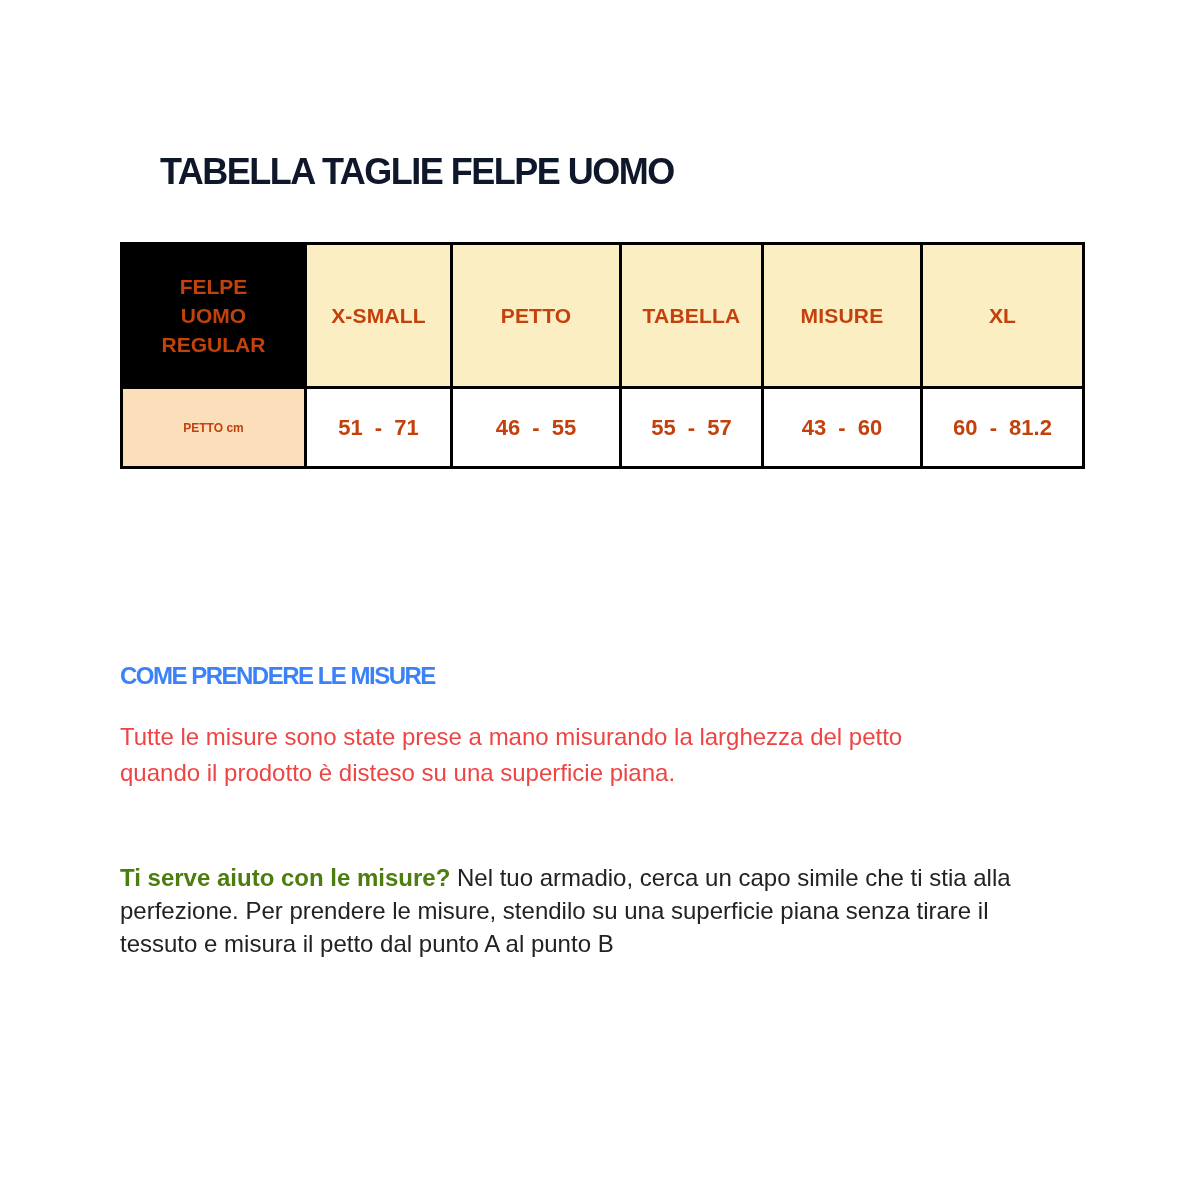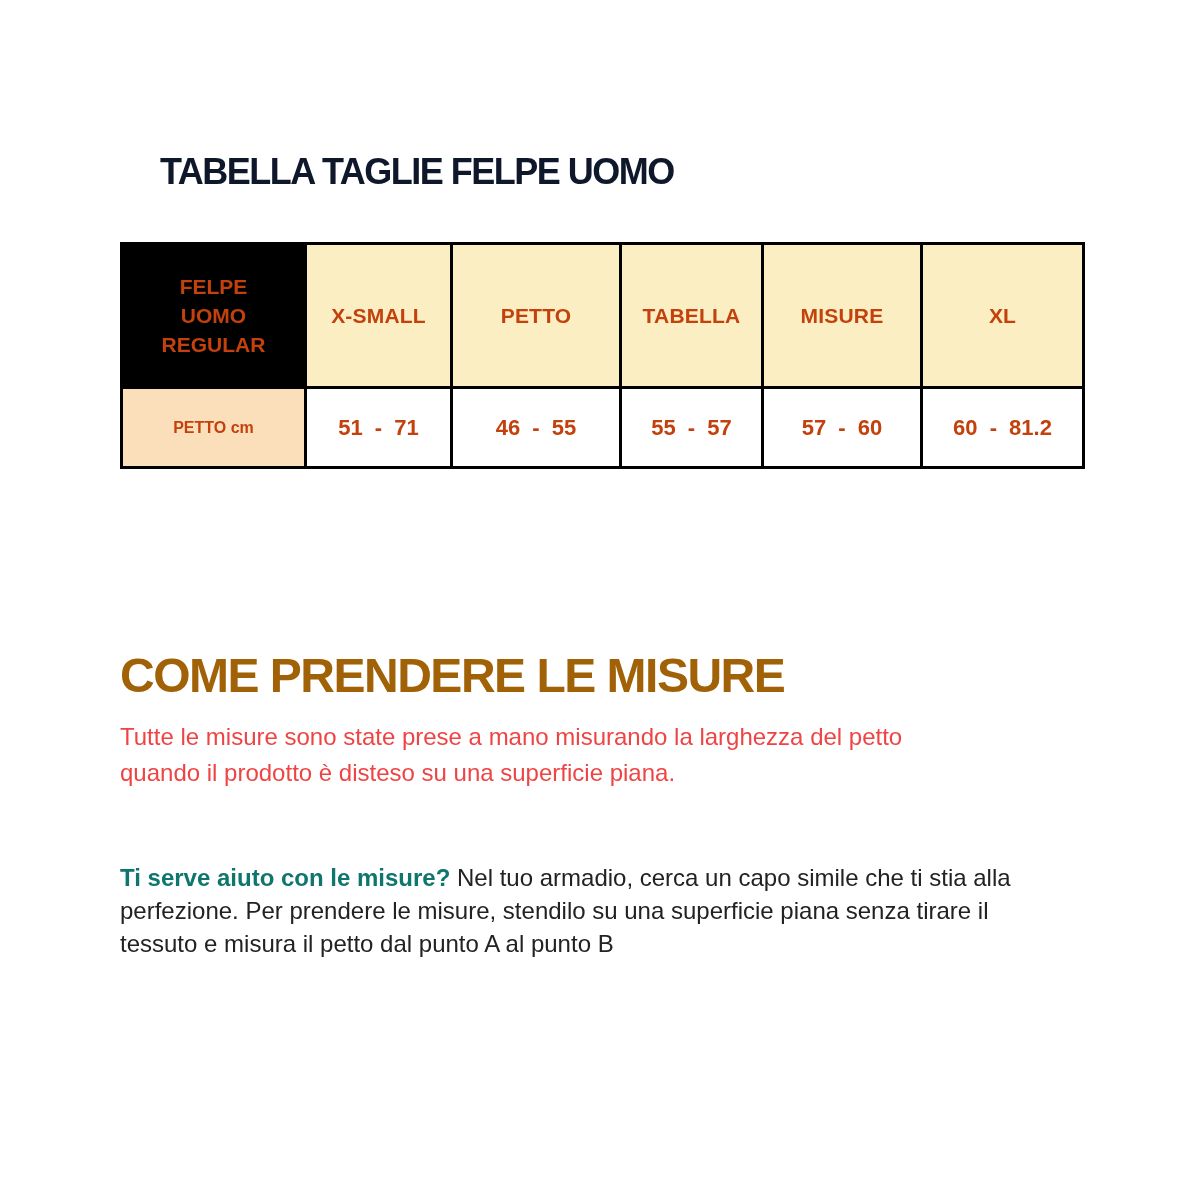--- a/index.html
+++ b/index.html
@@ -39,43 +39,43 @@
     background:var(--header-bg);color:var(--header-text);
     font-size:21px;line-height:29px;font-weight:bold;
     white-space:pre-line;
   }
   th.size-col{
     background:var(--size-bg);
     font-size:21px;font-weight:bold;letter-spacing:0.2px;
   }
   td.row-label{
     background:var(--label-bg);
-    font-size:16px;font-weight:bold;
+    font-size:12px;font-weight:bold;
   }
   td.value{
     background:#ffffff;
     font-size:22px;font-weight:bold;
     word-spacing:6px;
   }
   .measures-heading{
     position:absolute;left:120px;top:655px;
-    font-size:48px;line-height:42px;font-weight:bold;
-    letter-spacing:-1.5px;color:#a16207;white-space:nowrap;
+    font-size:24px;line-height:42px;font-weight:bold;
+    letter-spacing:-1.5px;color:#3b82f6;white-space:nowrap;
   }
   .measures-intro{
     position:absolute;left:120px;top:719px;
     font-size:24px;line-height:36px;color:#ef4444;
     white-space:pre-line;width:1020px;
   }
   .measures-help{
     position:absolute;left:120px;top:861px;
     font-size:24px;line-height:33px;color:#222222;
     white-space:pre-line;width:1020px;
   }
-  .measures-help strong{color:#0f766e;}
+  .measures-help strong{color:#4d7c0f;}
 </style>
 </head>
 <body>
 
 <main>
 
   <h1 class="page-title">TABELLA TAGLIE FELPE UOMO</h1>
 
   <table class="size-table">
     <colgroup>
@@ -95,21 +95,21 @@
         <th class="size-col">PETTO</th>
         <th class="size-col">TABELLA</th>
         <th class="size-col">MISURE</th>
         <th class="size-col">XL</th>
       </tr>
       <tr class="value-row">
         <td class="row-label">PETTO cm</td>
         <td class="value">51 - 71</td>
         <td class="value">46 - 55</td>
         <td class="value">55 - 57</td>
-        <td class="value">57 - 60</td>
+        <td class="value">43 - 60</td>
         <td class="value">60 - 81.2</td>
       </tr>
     </tbody>
   </table>
 
   <h2 class="measures-heading">COME PRENDERE LE MISURE</h2>
 
   <p class="measures-intro">Tutte le misure sono state prese a mano misurando la larghezza del petto
 quando il prodotto è disteso su una superficie piana.</p>
 

